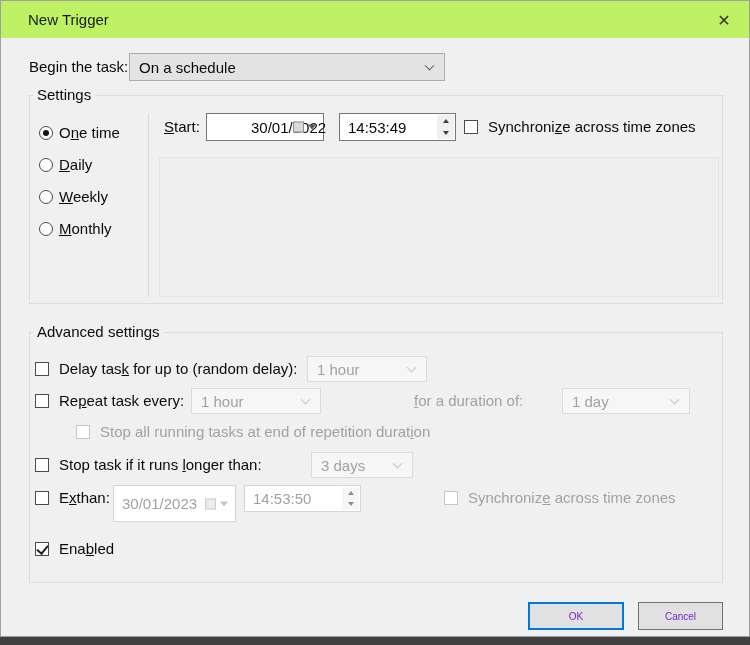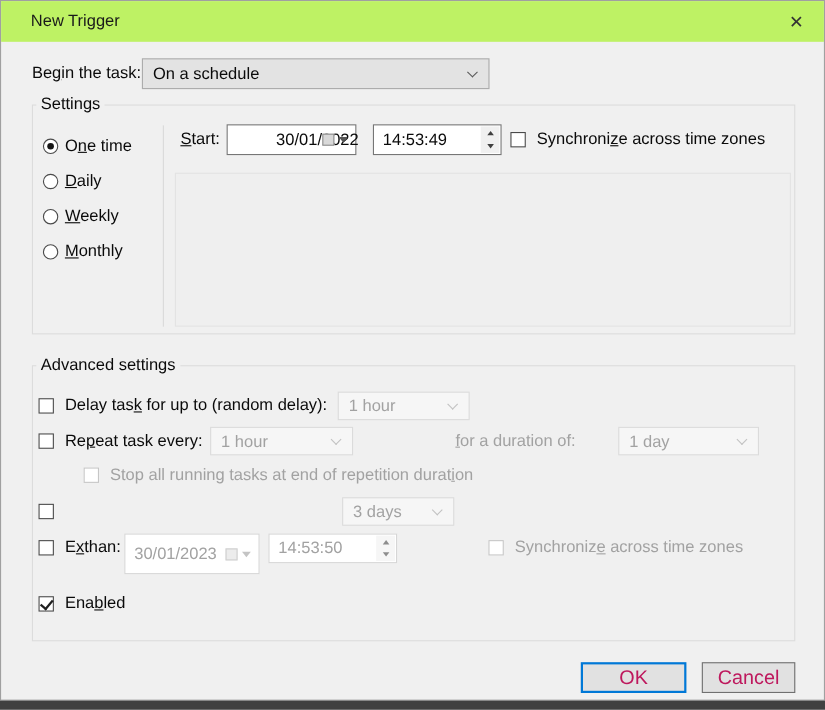--- a/index.html
+++ b/index.html
@@ -74,21 +74,21 @@
   }
   .radio { position:absolute; width:14px; height:14px; background:#fff; border:1px solid #4a4a4a; border-radius:50%; }
   .radio.selected::after {
     content:""; position:absolute; left:3px; top:3px; width:6px; height:6px; border-radius:50%; background:#151515;
   }
   .vsep { position:absolute; width:1px; background:#d9d9d9; }
   .panel { position:absolute; background:#efefef; border:1px solid #e3e3e3; }
   .btn {
     position:absolute; background:#e1e1e1; border:1px solid #707070;
     display:flex; align-items:center; justify-content:center;
-    font-size:18px; color:#be185d;
+    font-size:10px; color:#6d28d9;
   }
   .btn.default { border:2px solid #0078d7; }
   .bottom-strip { position:absolute; left:0; top:637px; width:750px; height:8px; background:#404040; }
 </style>
 </head>
 <body>
 
 <div class="dialog">
 
   <div class="titlebar">
@@ -169,20 +169,21 @@
   <span class="label dim" style="left:413px; top:391px;"><span class="accel">f</span><span>or a duration of:</span></span>
   <div class="combo disabled" style="left:540px; top:387px; width:128px; height:26px;margin-left:21px;">
     <span>1 day</span>
     <span class="chev"></span>
   </div>
 
   <span class="checkbox disabled" style="left:75px; top:424px;"></span>
   <span class="label dim" style="left:99px; top:422px;"><span>Stop all running tasks at end of repetition durat</span><span class="accel">i</span><span>on</span></span>
 
   <span class="checkbox" style="left:34px; top:457px;"></span>
+  <span class="label" style="left:58px; top:455px;"><span>Stop task if it runs </span><span class="accel">l</span><span>onger than:</span></span>
   <div class="combo disabled" style="left:310px; top:451px; width:102px; height:26px;">
     <span>3 days</span>
     <span class="chev"></span>
   </div>
 
   <span class="checkbox" style="left:34px; top:490px;"></span>
   <span class="label" style="left:58px; top:488px;"><span>E</span><span class="accel">x</span><span>than:</span></span>
   <div class="textfield disabled" style="left:112px; top:484px; width:123px; height:37px;">
     <span>30/01/2023</span>
     <span class="cal-wrap">

